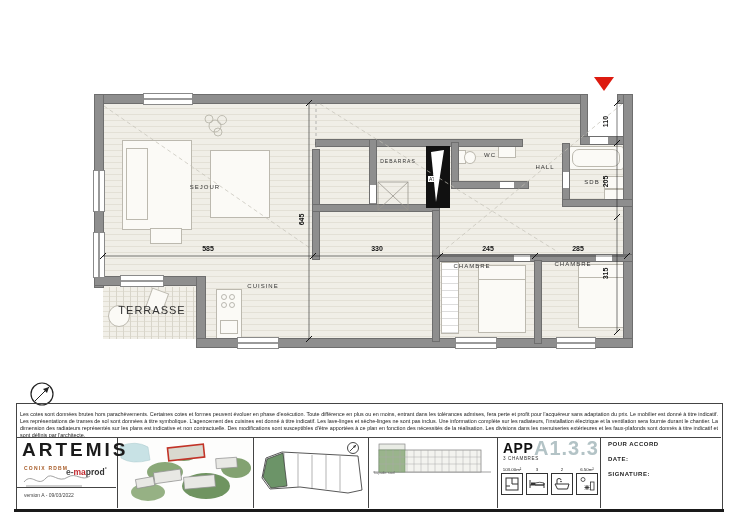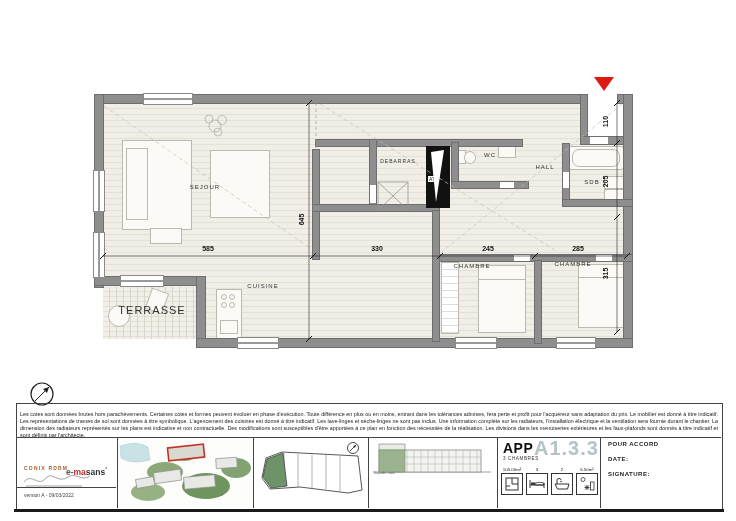--- a/index.html
+++ b/index.html
@@ -189,26 +189,27 @@
 
   <p class="disc">Les cotes sont données brutes hors parachèvements. Certaines cotes et formes peuvent évoluer en phase d'exécution. Toute différence en plus ou en moins, entrant dans les tolérances admises, fera perte et profit pour l'acquéreur sans adaptation du prix. Le mobilier est donné à titre indicatif. Les représentations de trames de sol sont données à titre symbolique. L'agencement des cuisines est donné à titre indicatif. Les lave-linges et sèche-linges ne sont pas inclus. Une information complète sur les radiateurs, l'installation électrique et la ventilation sera fournie durant le chantier. La dimension des radiateurs représentés sur les plans est indicative et non contractuelle. Des modifications sont susceptibles d'être apportées à ce plan en fonction des nécessités de la réalisation. Les divisions dans les menuiseries extérieures et les faux-plafonds sont donnés à titre indicatif et sont définis par l'architecte.</p>
 
   <div class="tb-divider" style="left:117px;top:437px;height:71px;"></div>
   <div class="tb-divider" style="left:253px;top:437px;height:71px;"></div>
   <div class="tb-divider" style="left:368px;top:437px;height:71px;"></div>
   <div class="tb-divider" style="left:497px;top:437px;height:71px;"></div>
   <div class="tb-divider" style="left:600px;top:437px;height:71px;"></div>
   <div class="bottom-bar"></div>
 
+  <div class="brand">ARTEMIS</div>
   <div class="brand-sub" id="conix" style="color: rgb(168, 92, 40);">CONIX RDBM</div>
   <svg class="abs" style="left:22px;top:468px;z-index:13;" width="70" height="22">
     <path d="M2,14 C10,4 16,20 24,10 C30,3 36,16 46,9 C54,4 60,14 68,8 M4,18 H60" stroke="#8a8a8a" stroke-width="0.8" fill="none"></path>
   </svg>
   <div class="producer">
-    <span id="pp1" style="color: rgb(85, 85, 85);">e-</span><span id="pp2" style="color: rgb(192, 39, 45);">ma</span><span id="pp3" style="color: rgb(51, 51, 51);">sans</span><sup style="font-size:5px;">°</sup>
+    <span id="pp1" style="color: rgb(85, 85, 85);">e-</span><span id="pp2" style="color: rgb(192, 39, 45);">ma</span><span id="pp3" style="color: rgb(51, 51, 51);">prod</span><sup style="font-size:5px;">°</sup>
   </div>
   <div class="version-strip">
     <div class="version-label">version A - 09/03/2022</div>
   </div>
 
   <svg class="imgbox" style="left:118px;top:438px;" width="134" height="69" viewBox="0 0 134 69">
     <rect x="0" y="0" width="134" height="69" fill="#fdfdfc"></rect>
     <path d="M2,8 Q18,2 30,9 L32,22 Q14,27 3,20 Z" fill="#c8e2e5" stroke="#a9c8cc" stroke-width="0.5"></path>
     <ellipse cx="47" cy="34" rx="18" ry="10" fill="#8aa878"></ellipse>
     <ellipse cx="88" cy="48" rx="24" ry="13" fill="#6f9460"></ellipse>

